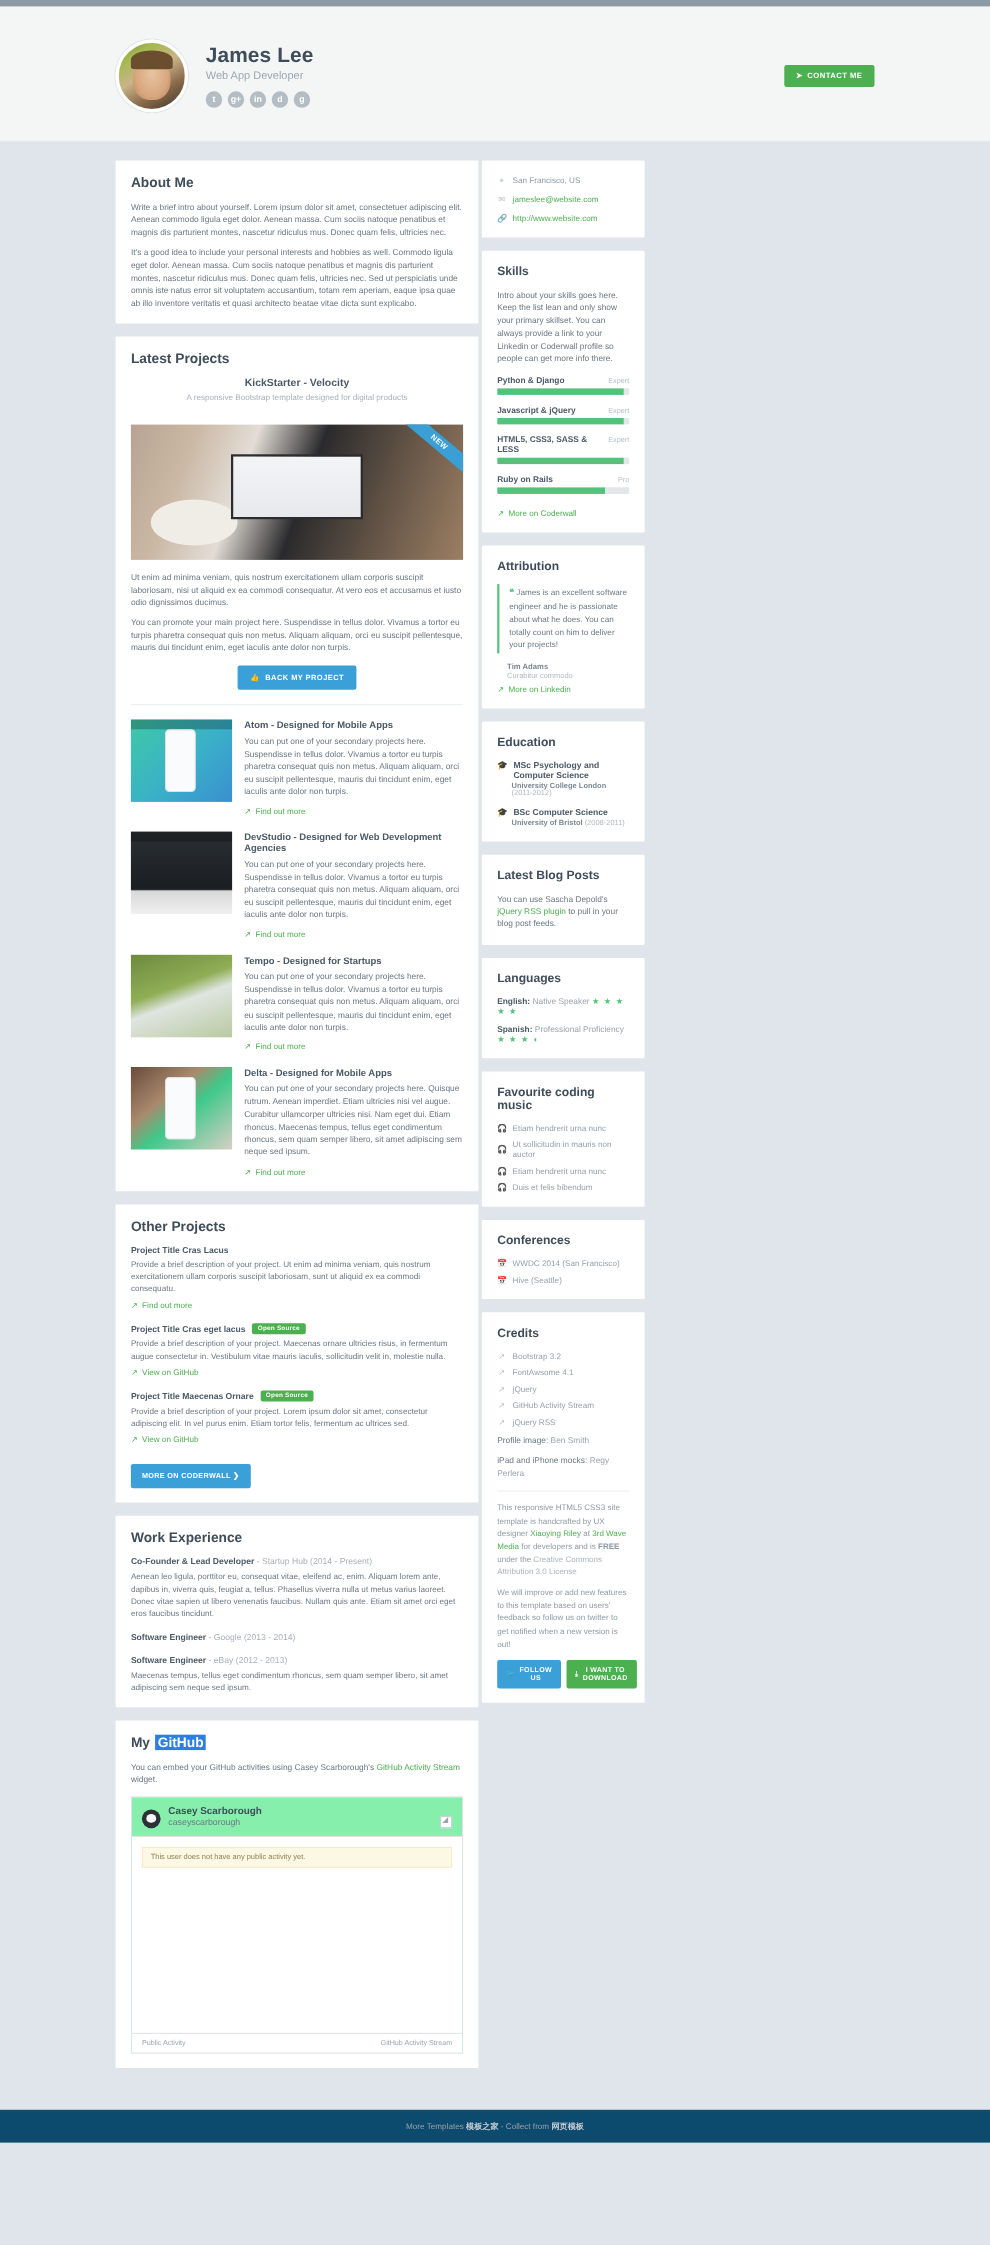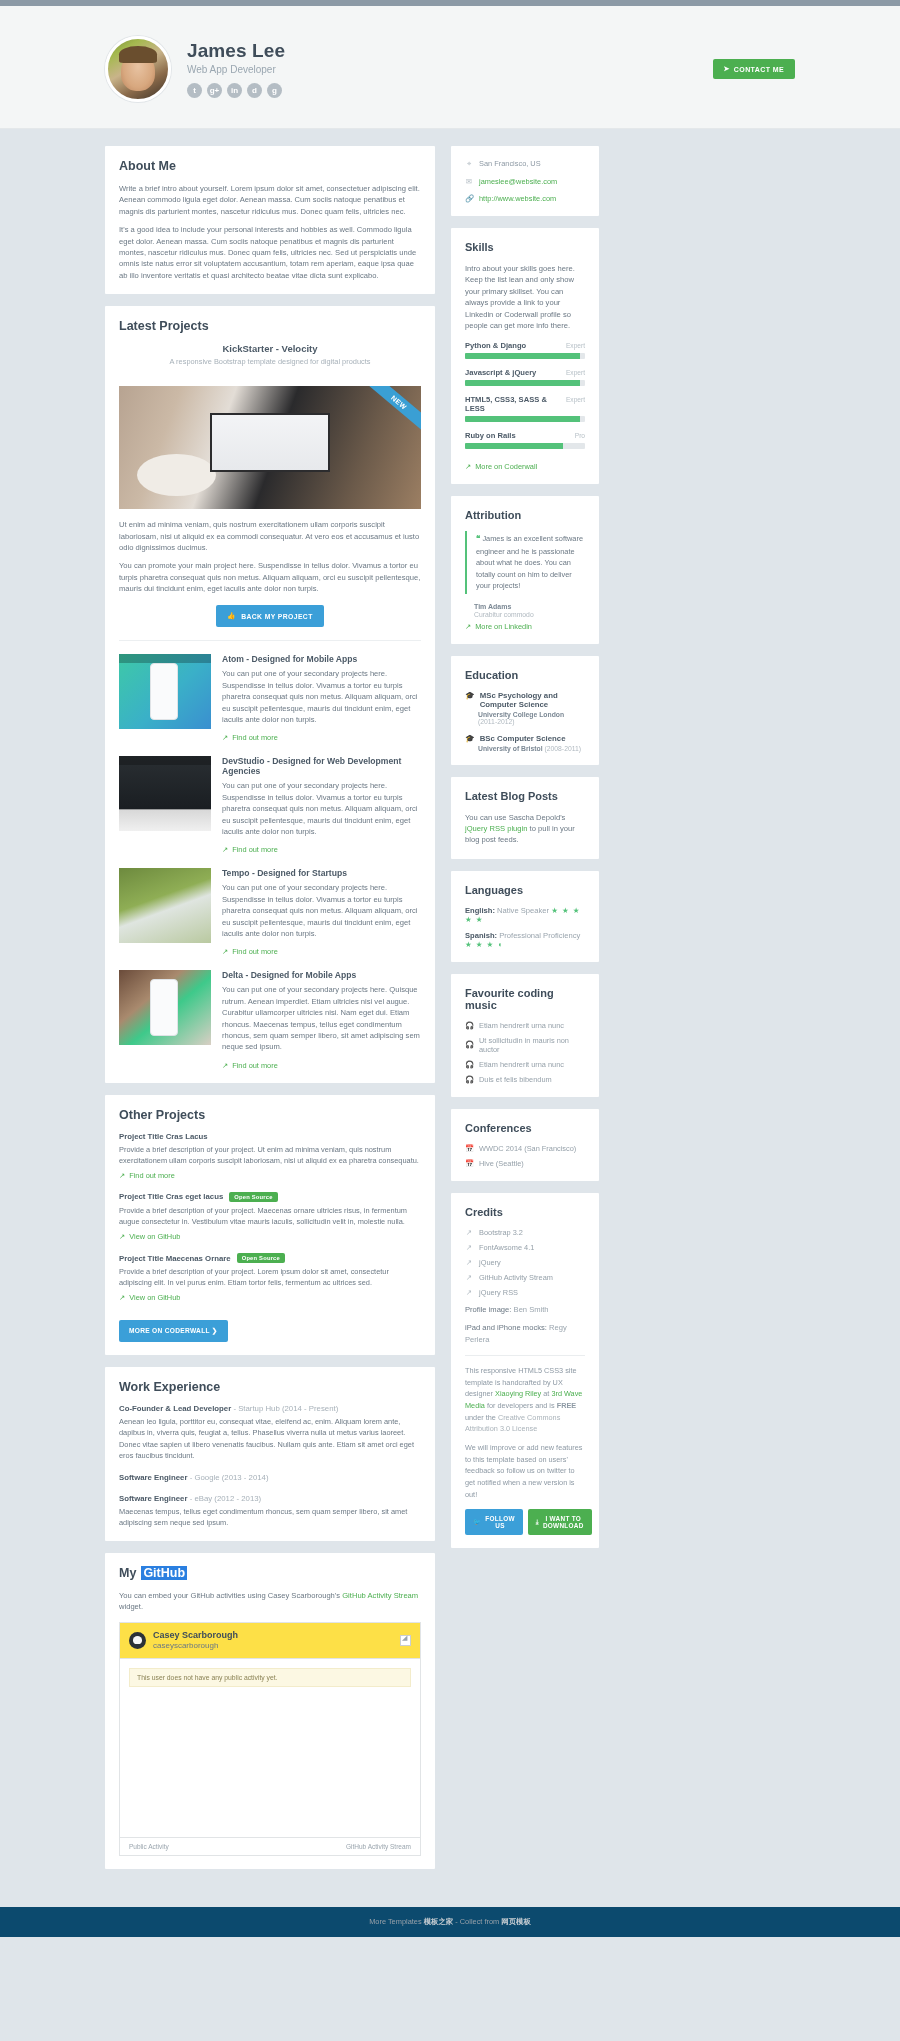--- a/index.html
+++ b/index.html
@@ -64,21 +64,21 @@
     background:#4caf50; color:#fff;
     font-size:7px; font-weight:bold; letter-spacing:.4px;
     padding:6px 11px; border:none; border-radius:2px;
     display:flex; align-items:center; gap:4px;
     cursor:pointer;
   }
 
   
   .wrap {
     width:690px; margin:0 auto; padding:17px 0 26px 0;
-    display:flex; gap:16px; align-items:flex-start;
+    display:flex; gap:3px; align-items:flex-start;
   }
   .col-main { width:330px; flex:none; }
   .col-side { width:148px; flex:none; }
 
   .card {
     background:#fff; padding:13px 14px; margin-bottom:12px;
     border-radius:1px;
   }
   .card h2 {
     margin:0 0 10px 0; font-size:12.5px; font-weight:bold; color:#3f4d5a;
@@ -221,22 +221,22 @@
   .job:last-child { margin-bottom:0; }
   .job-title { font-size:7.8px; margin-bottom:3px; color:#a7b1b9; }
   .job-title b { color:#4c5a67; }
   .job p { font-size:7.4px; line-height:1.5; margin:0; color:#6b7884; }
 
   
   .gh-title { display:flex; gap:5px; align-items:baseline; }
   .gh-hl { background:#2a7fe0; color:#fff; padding:0 2px; }
   .gh-widget { border:1px solid #e1e4e6; margin-top:9px; }
   .gh-head {
-    background:#fde047; border-bottom:1px solid #e1e4e6;
-    padding:7px 9px; display:flex; align-items:center; gap:7px;
+    background:#86efac; border-bottom:1px solid #e1e4e6;
+    padding:7px 9px; display:flex; align-items:flex-end; gap:7px;
   }
   .gh-mark {
     width:17px; height:17px; border-radius:50%; background:#2b3137; flex:none;
     position:relative;
   }
   .gh-mark:after {
     content:""; position:absolute; left:4px; top:4px; width:9px; height:8px;
     border-radius:50% 50% 45% 45%; background:#f6f7f8;
   }
   .gh-name { font-size:9px; font-weight:bold; color:#3f4d5a; line-height:1.25; }
@@ -385,21 +385,21 @@
       </div>
     </div>
 
     <div class="card">
       <h2>Other Projects</h2>
 
       <div class="op">
         <div class="op-title">
           <span>Project Title Cras Lacus</span>
         </div>
-        <p>Provide a brief description of your project. Ut enim ad minima veniam, quis nostrum exercitationem ullam corporis suscipit laboriosam, nisi ut aliquid ex ea pharetra consequatu.</p>
+        <p>Provide a brief description of your project. Ut enim ad minima veniam, quis nostrum exercitationem ullam corporis suscipit laboriosam, sunt ut aliquid ex ea commodi consequatu.</p>
         <a class="find-link" href="#">
           <span>↗</span>
           <span>Find out more</span>
         </a>
       </div>
 
       <div class="op">
         <div class="op-title">
           <span>Project Title Cras eget lacus</span>
           <span class="badge">Open Source</span>

